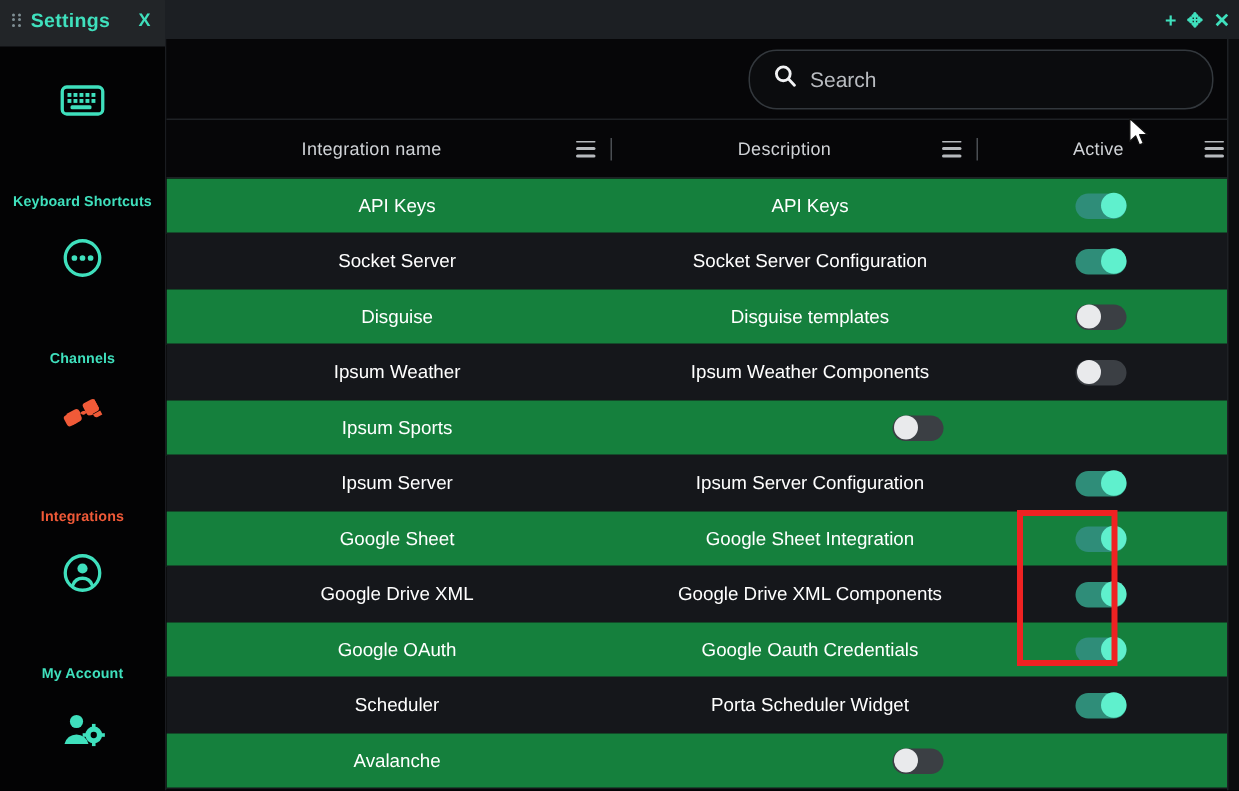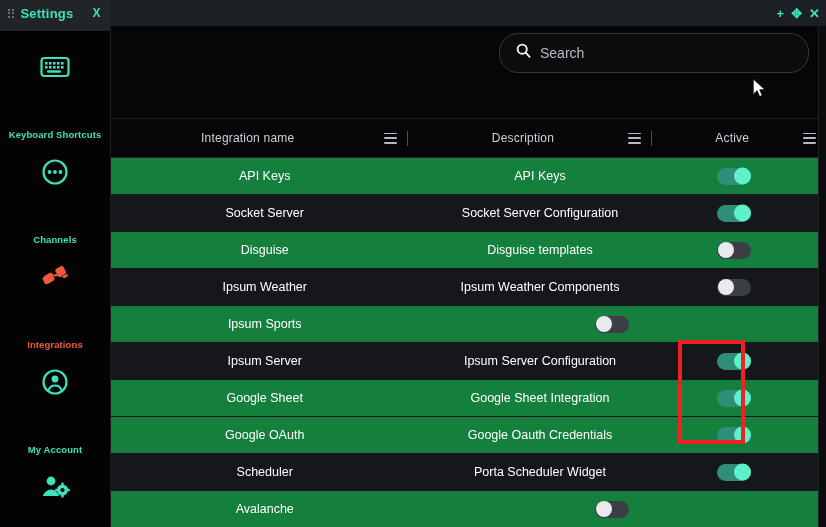--- a/index.html
+++ b/index.html
@@ -167,21 +167,20 @@
     color: #b9bcc0;
   }
 
   
   .table {
     flex: 1;
     min-height: 0;
     display: flex;
     flex-direction: column;
     border-top: 1px solid #1e2125;
-    margin-top: 39px;
   }
   .thead {
     height: 38px;
     min-height: 38px;
     display: flex;
     align-items: center;
     border-bottom: 1px solid #1e2125;
     background: #060608;
   }
   .th {
@@ -529,20 +528,29 @@
             </div>
             <div class="row norm">
               <div class="cell-name">Google Sheet</div>
               <div class="cell-desc">Google Sheet Integration</div>
               <div class="cell-act">
                 <div class="toggle on">
                   <span class="knob"></span>
                 </div>
               </div>
             </div>
+            <div class="row alt">
+              <div class="cell-name">Google Drive XML</div>
+              <div class="cell-desc">Google Drive XML Components</div>
+              <div class="cell-act">
+                <div class="toggle on">
+                  <span class="knob"></span>
+                </div>
+              </div>
+            </div>
             <div class="row norm">
               <div class="cell-name">Google OAuth</div>
               <div class="cell-desc">Google Oauth Credentials</div>
               <div class="cell-act">
                 <div class="toggle on">
                   <span class="knob"></span>
                 </div>
               </div>
             </div>
             <div class="row alt">

